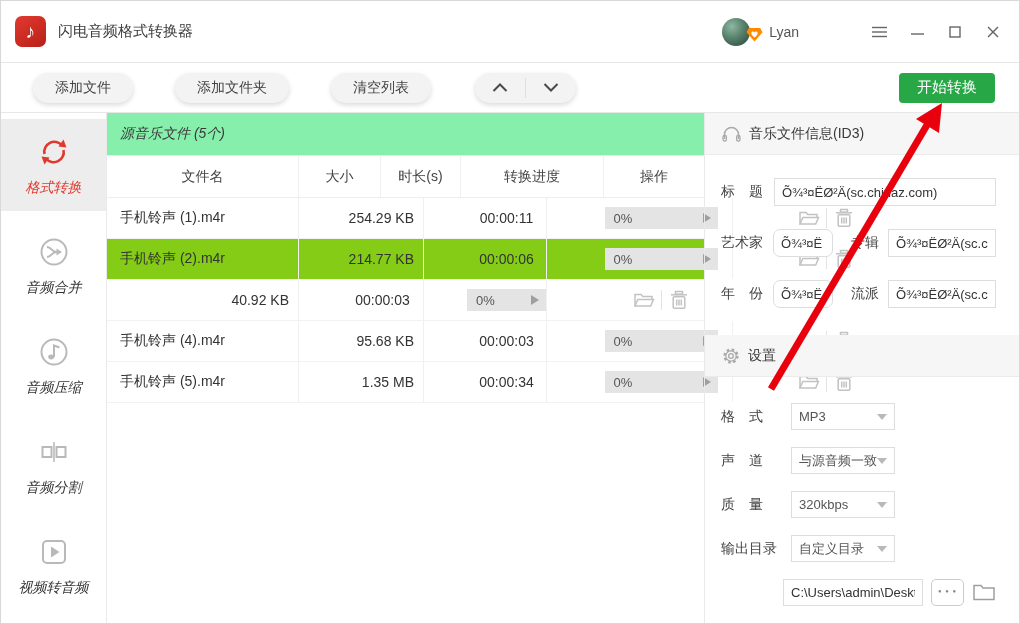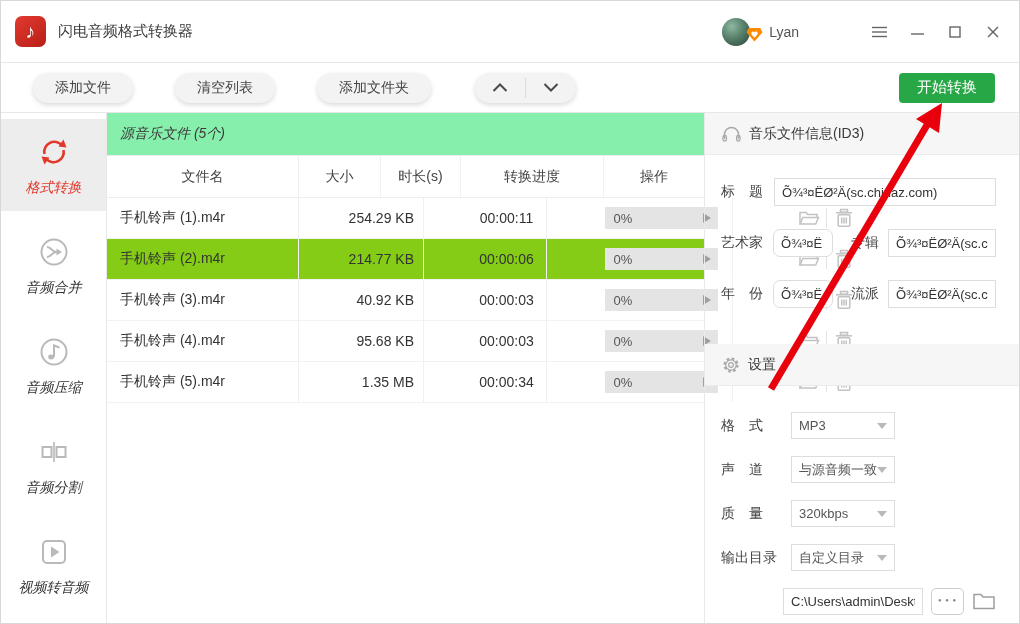--- a/index.html
+++ b/index.html
@@ -55,21 +55,21 @@
   .ops { gap:0; }
   .op-ic { width:34px; display:flex; justify-content:center; cursor:pointer; }
   .op-sep { width:1px; height:20px; background:#e3e3e3; }
 
   
   .rpanel { width:315px; border-left:1px solid #e9e9e9; }
   .rp-head { height:42px; background:#f6f6f6; border-bottom:1px solid #ebebeb; display:flex; align-items:center; padding-left:17px; font-size:14px; color:#3a3a3a; }
   .rp-head .icn { margin-right:8px; display:flex; }
   .id3 { padding:23px 23px 20px 16px; }
   .frow { display:flex; align-items:center; margin-bottom:23px; }
-  .frow:last-child { margin-bottom:16px; }
+  .frow:last-child { margin-bottom:7px; }
   .flabel { font-size:14px; color:#444; white-space:nowrap; }
   .tin { border:1px solid #ddd; background:#fff; height:28px; font-size:13px; color:#333; padding:0 7px; font-family:inherit; min-width:0; }
   .grow { flex:1; }
   .w-sm { width:60px; margin-left:10px;border-radius:7px; }
   .ml { margin-left:18px; }
   .settings { padding:26px 23px 0 16px; }
   .srow { display:flex; align-items:center; margin-bottom:17px; }
   .slabel { width:70px; font-size:14px; color:#444; }
   .select { width:104px; height:27px; border:1px solid #ddd; display:flex; align-items:center; padding:0 7px; font-size:13px; color:#555; cursor:pointer; }
   .select .sval { flex:1; white-space:nowrap; overflow:hidden; }
@@ -121,22 +121,22 @@
               <line x1="1" y1="1" x2="11" y2="11"></line>
               <line x1="11" y1="1" x2="1" y2="11"></line>
             </g>
           </svg>
       </div>
     </div>
   </div>
 
   <div class="toolbar">
     <button class="pill">添加文件</button>
+    <button class="pill">添加文件夹</button>
     <button class="pill">清空列表</button>
-    <button class="pill">添加文件夹</button>
     <div class="updown">
       <div class="half">
         <svg width="16" height="9" viewBox="0 0 16 9">
             <polyline points="1.5,8 8,1.5 14.5,8" fill="none" stroke="#4a4a4a" stroke-width="2"></polyline>
           </svg>
       </div>
       <div class="sep"></div>
       <div class="half">
         <svg width="16" height="9" viewBox="0 0 16 9">
             <polyline points="1.5,1 8,7.5 14.5,1" fill="none" stroke="#4a4a4a" stroke-width="2"></polyline>
@@ -261,21 +261,20 @@
                   <line x1="6.7" y1="9.5" x2="6.7" y2="15.5"></line>
                   <line x1="9" y1="9.5" x2="9" y2="15.5"></line>
                   <line x1="11.3" y1="9.5" x2="11.3" y2="15.5"></line>
                 </g>
               </svg>
             </span>
         </div>
       </div>
 
       <div class="grid-row trow">
-        <div class="cell name">手机铃声 (3).m4r</div>
         <div class="cell size">40.92 KB</div>
         <div class="cell dur">00:00:03</div>
         <div class="cell">
             <div class="pbar">
               <span class="ptxt">0%</span>
               <span class="ptri"></span>
             </div>
           </div>
         <div class="cell ops">
           <span class="op-ic">

